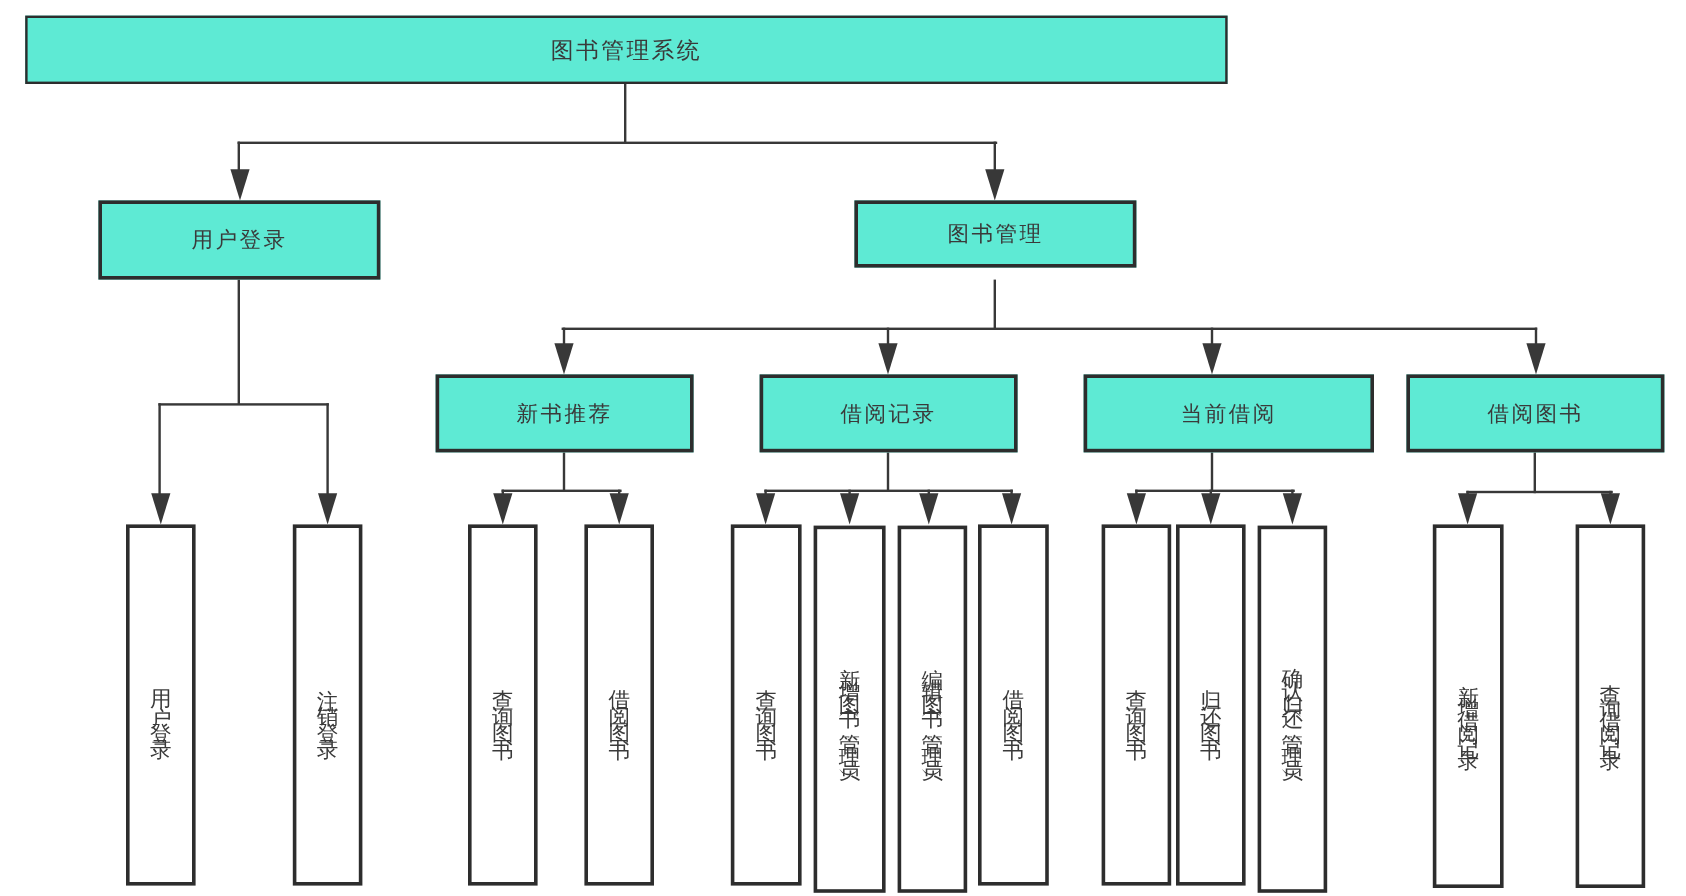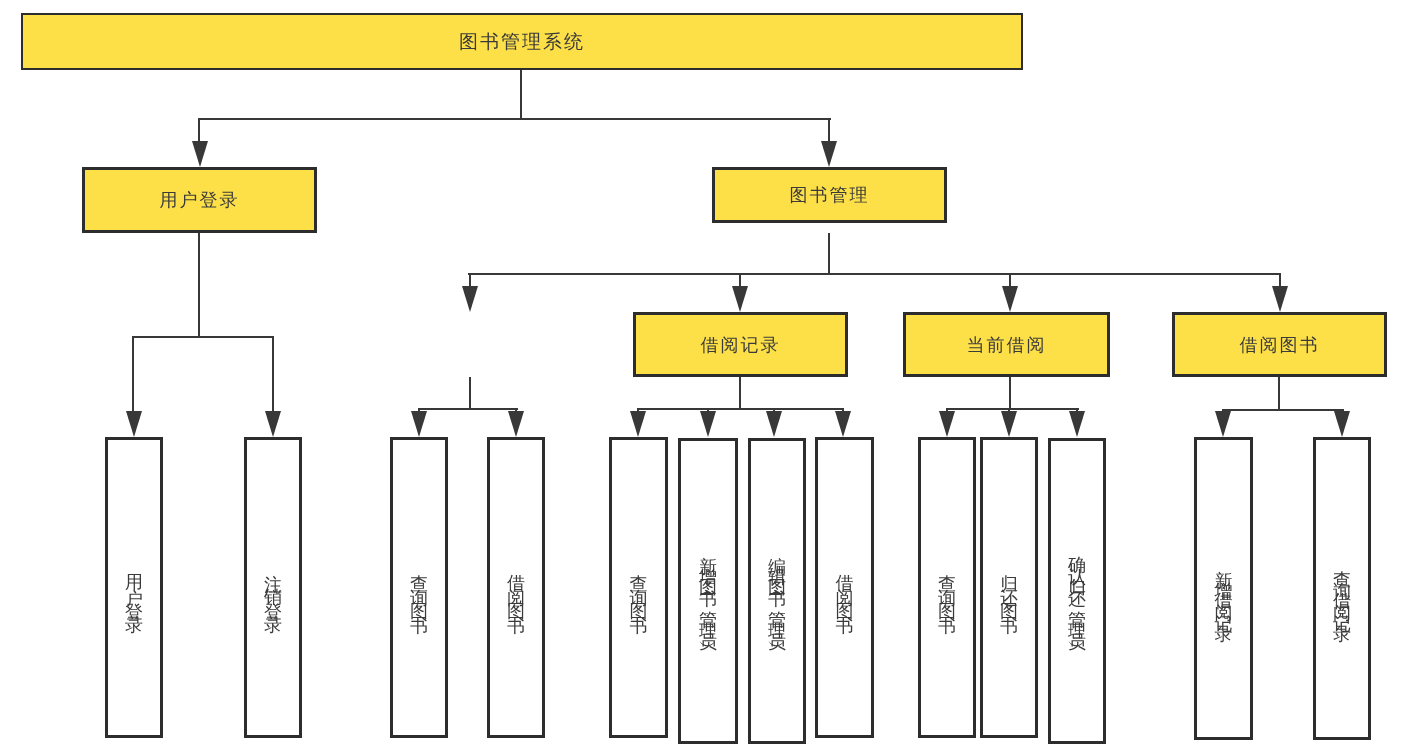--- a/index.html
+++ b/index.html
@@ -1,21 +1,21 @@
 <!DOCTYPE html>
 <html><head>
 <meta charset="utf-8">
 <style>
   html,body{margin:0;padding:0;background:#fff;}
   #stage{
     position:relative;width:1405px;height:747px;background:#ffffff;overflow:hidden;
     font-family:"Liberation Sans","DejaVu Sans",sans-serif;
   }
   .box{
-    position:absolute;box-sizing:border-box;border:3px solid #2d2d2d;background:#fde047;
+    position:absolute;box-sizing:border-box;border:3px solid #2d2d2d;background:#5eead4;
     display:flex;align-items:center;justify-content:center;
     font-size:18px;color:#3a3a3a;letter-spacing:2px;z-index:2;
   }
   .box.root{border-width:2px;font-size:19px;}
   .vbox{
     position:absolute;box-sizing:border-box;border:3px solid #2d2d2d;background:#fff;
     display:flex;align-items:center;justify-content:center;
     writing-mode:vertical-rl;text-orientation:mixed;
     font-size:18px;color:#3a3a3a;letter-spacing:14px;z-index:2;
   }
@@ -66,24 +66,27 @@
   <div class="hl" style="left:468px;top:273px;width:813px"></div>
   <div class="vl" style="left:469px;top:273px;height:16px"></div>
   <div class="vl" style="left:739px;top:273px;height:16px"></div>
   <div class="vl" style="left:1009px;top:273px;height:16px"></div>
   <div class="vl" style="left:1279px;top:273px;height:16px"></div>
   <div class="arrow" style="left:462px;top:286px"></div>
   <div class="arrow" style="left:732px;top:286px"></div>
   <div class="arrow" style="left:1002px;top:286px"></div>
   <div class="arrow" style="left:1272px;top:286px"></div>
 
+  <div class="box" style="left:363px;top:312px;width:215px;height:65px">
+    <span>新书推荐</span>
+  </div>
   <div class="box" style="left:633px;top:312px;width:215px;height:65px">
     <span>借阅记录</span>
   </div>
-  <div class="box" style="left:903px;top:312px;width:207px;height:65px">
+  <div class="box" style="left:903px;top:312px;width:242px;height:65px">
     <span>当前借阅</span>
   </div>
   <div class="box" style="left:1172px;top:312px;width:215px;height:65px">
     <span>借阅图书</span>
   </div>
 
   <div class="vl" style="left:469px;top:377px;height:32px"></div>
   <div class="hl" style="left:418px;top:408px;width:100px"></div>
   <div class="vl" style="left:418px;top:408px;height:8px"></div>
   <div class="vl" style="left:515px;top:408px;height:8px"></div>

